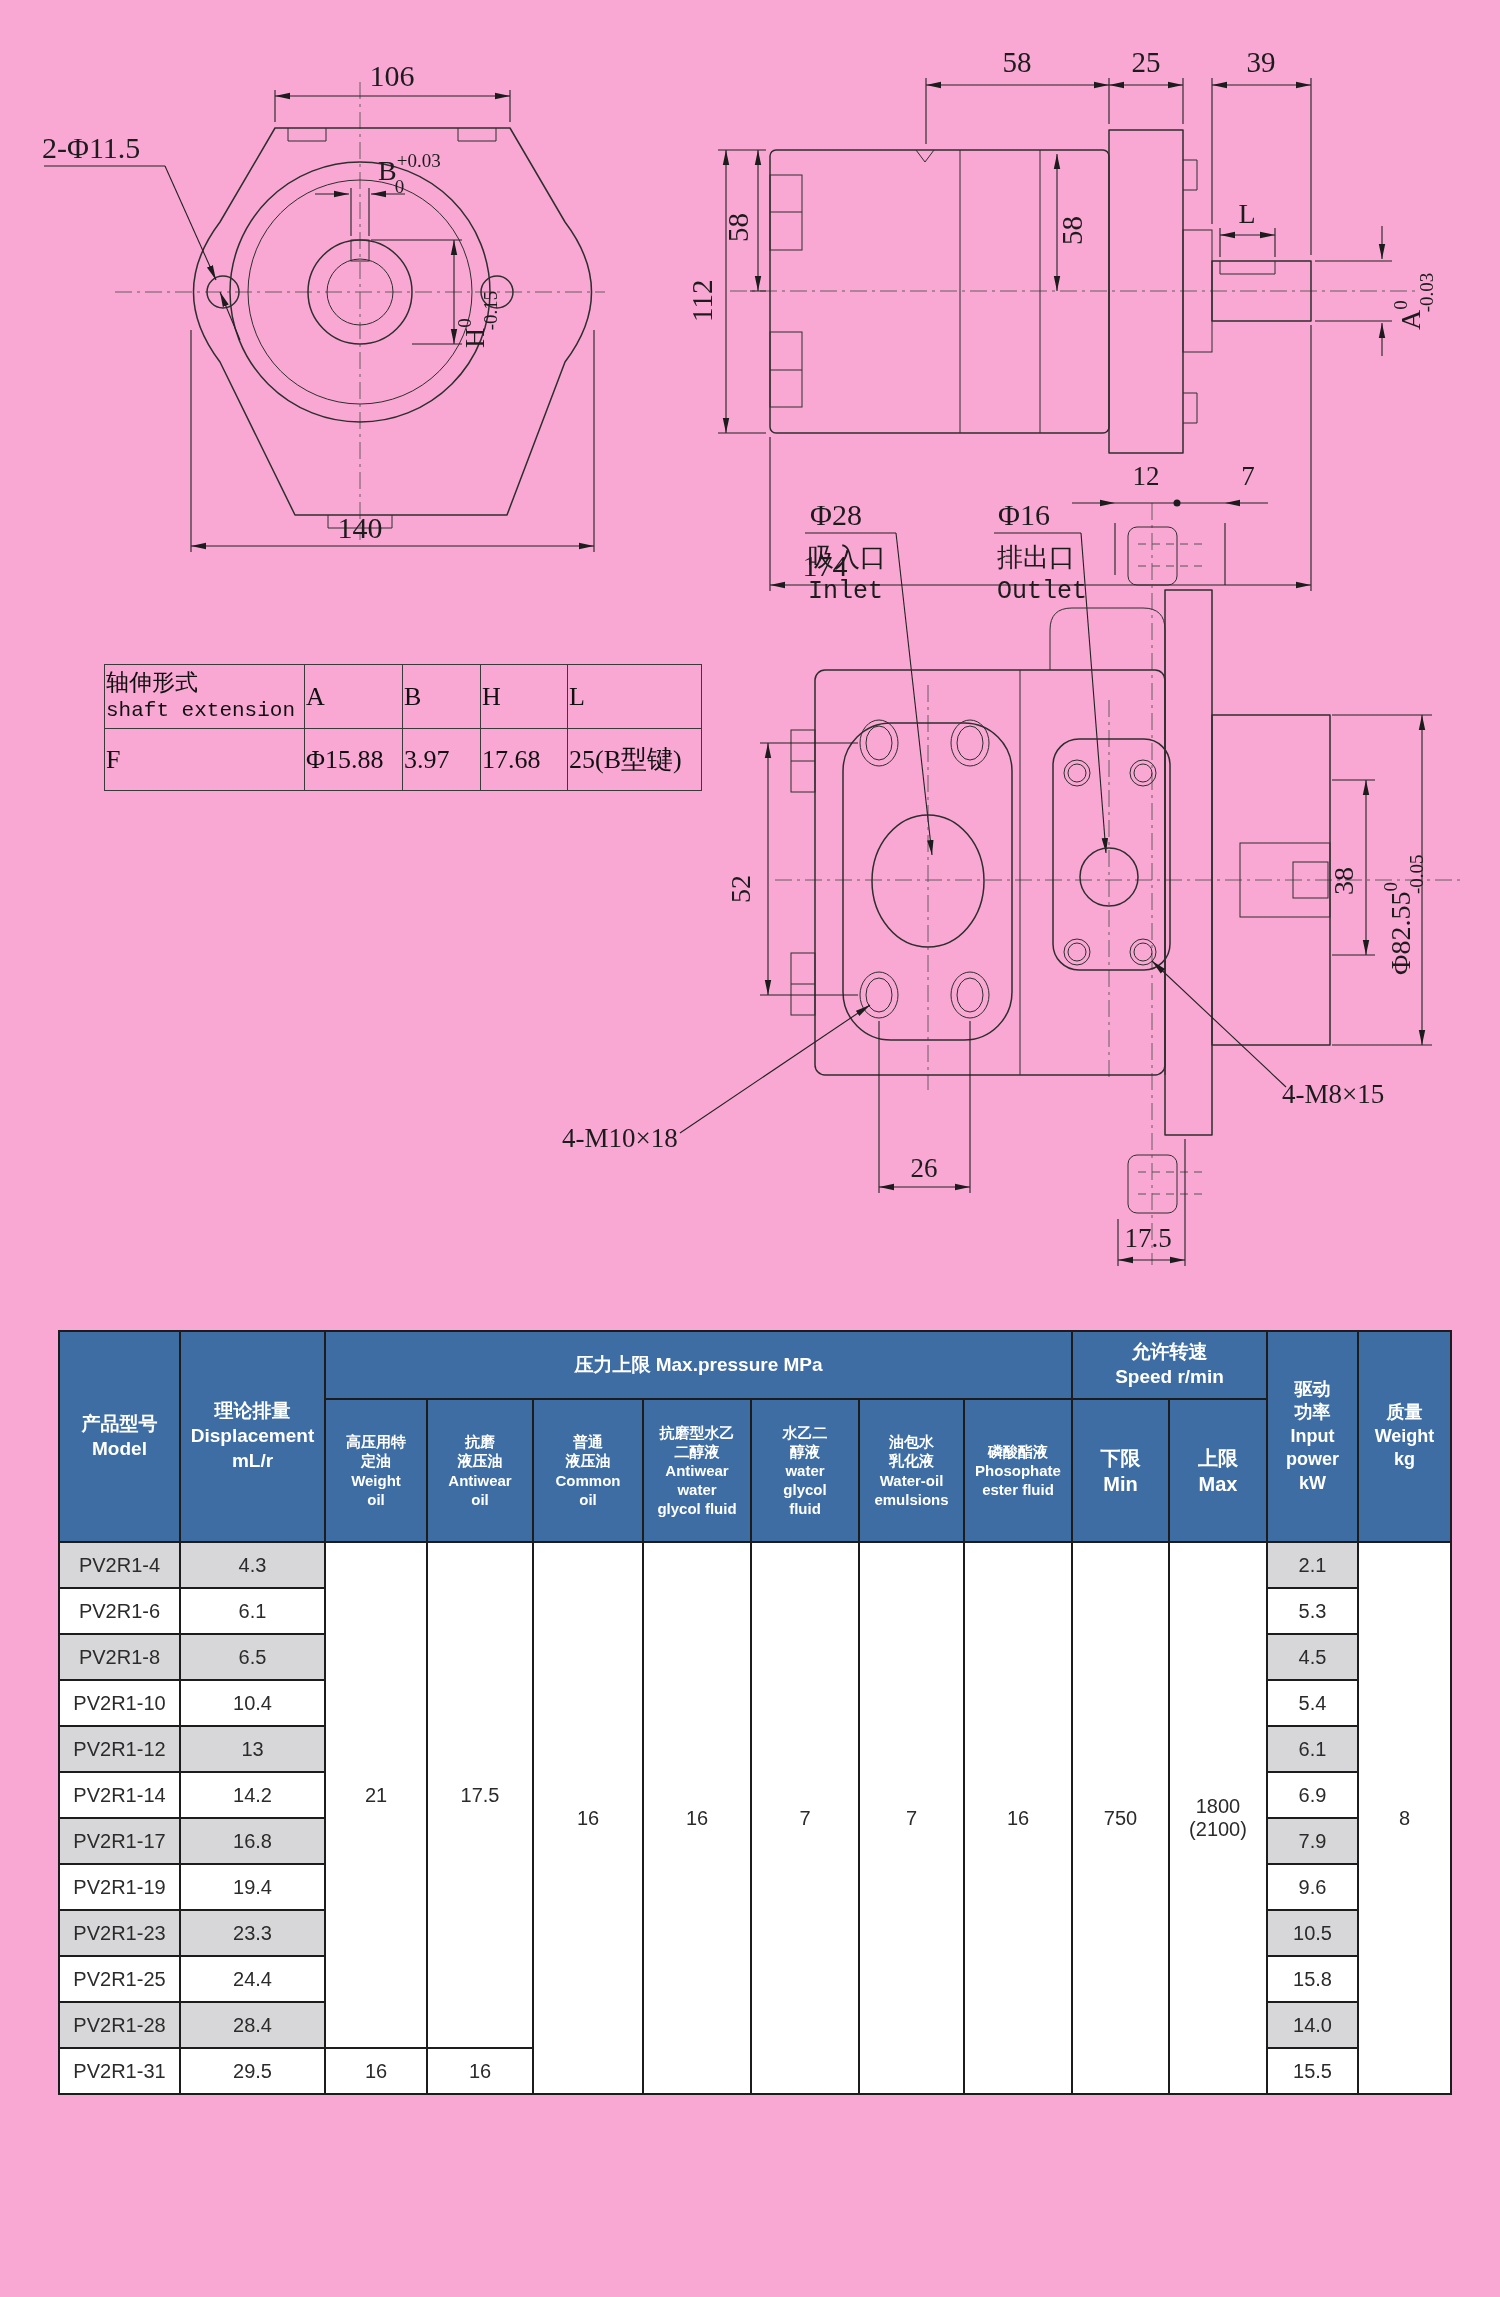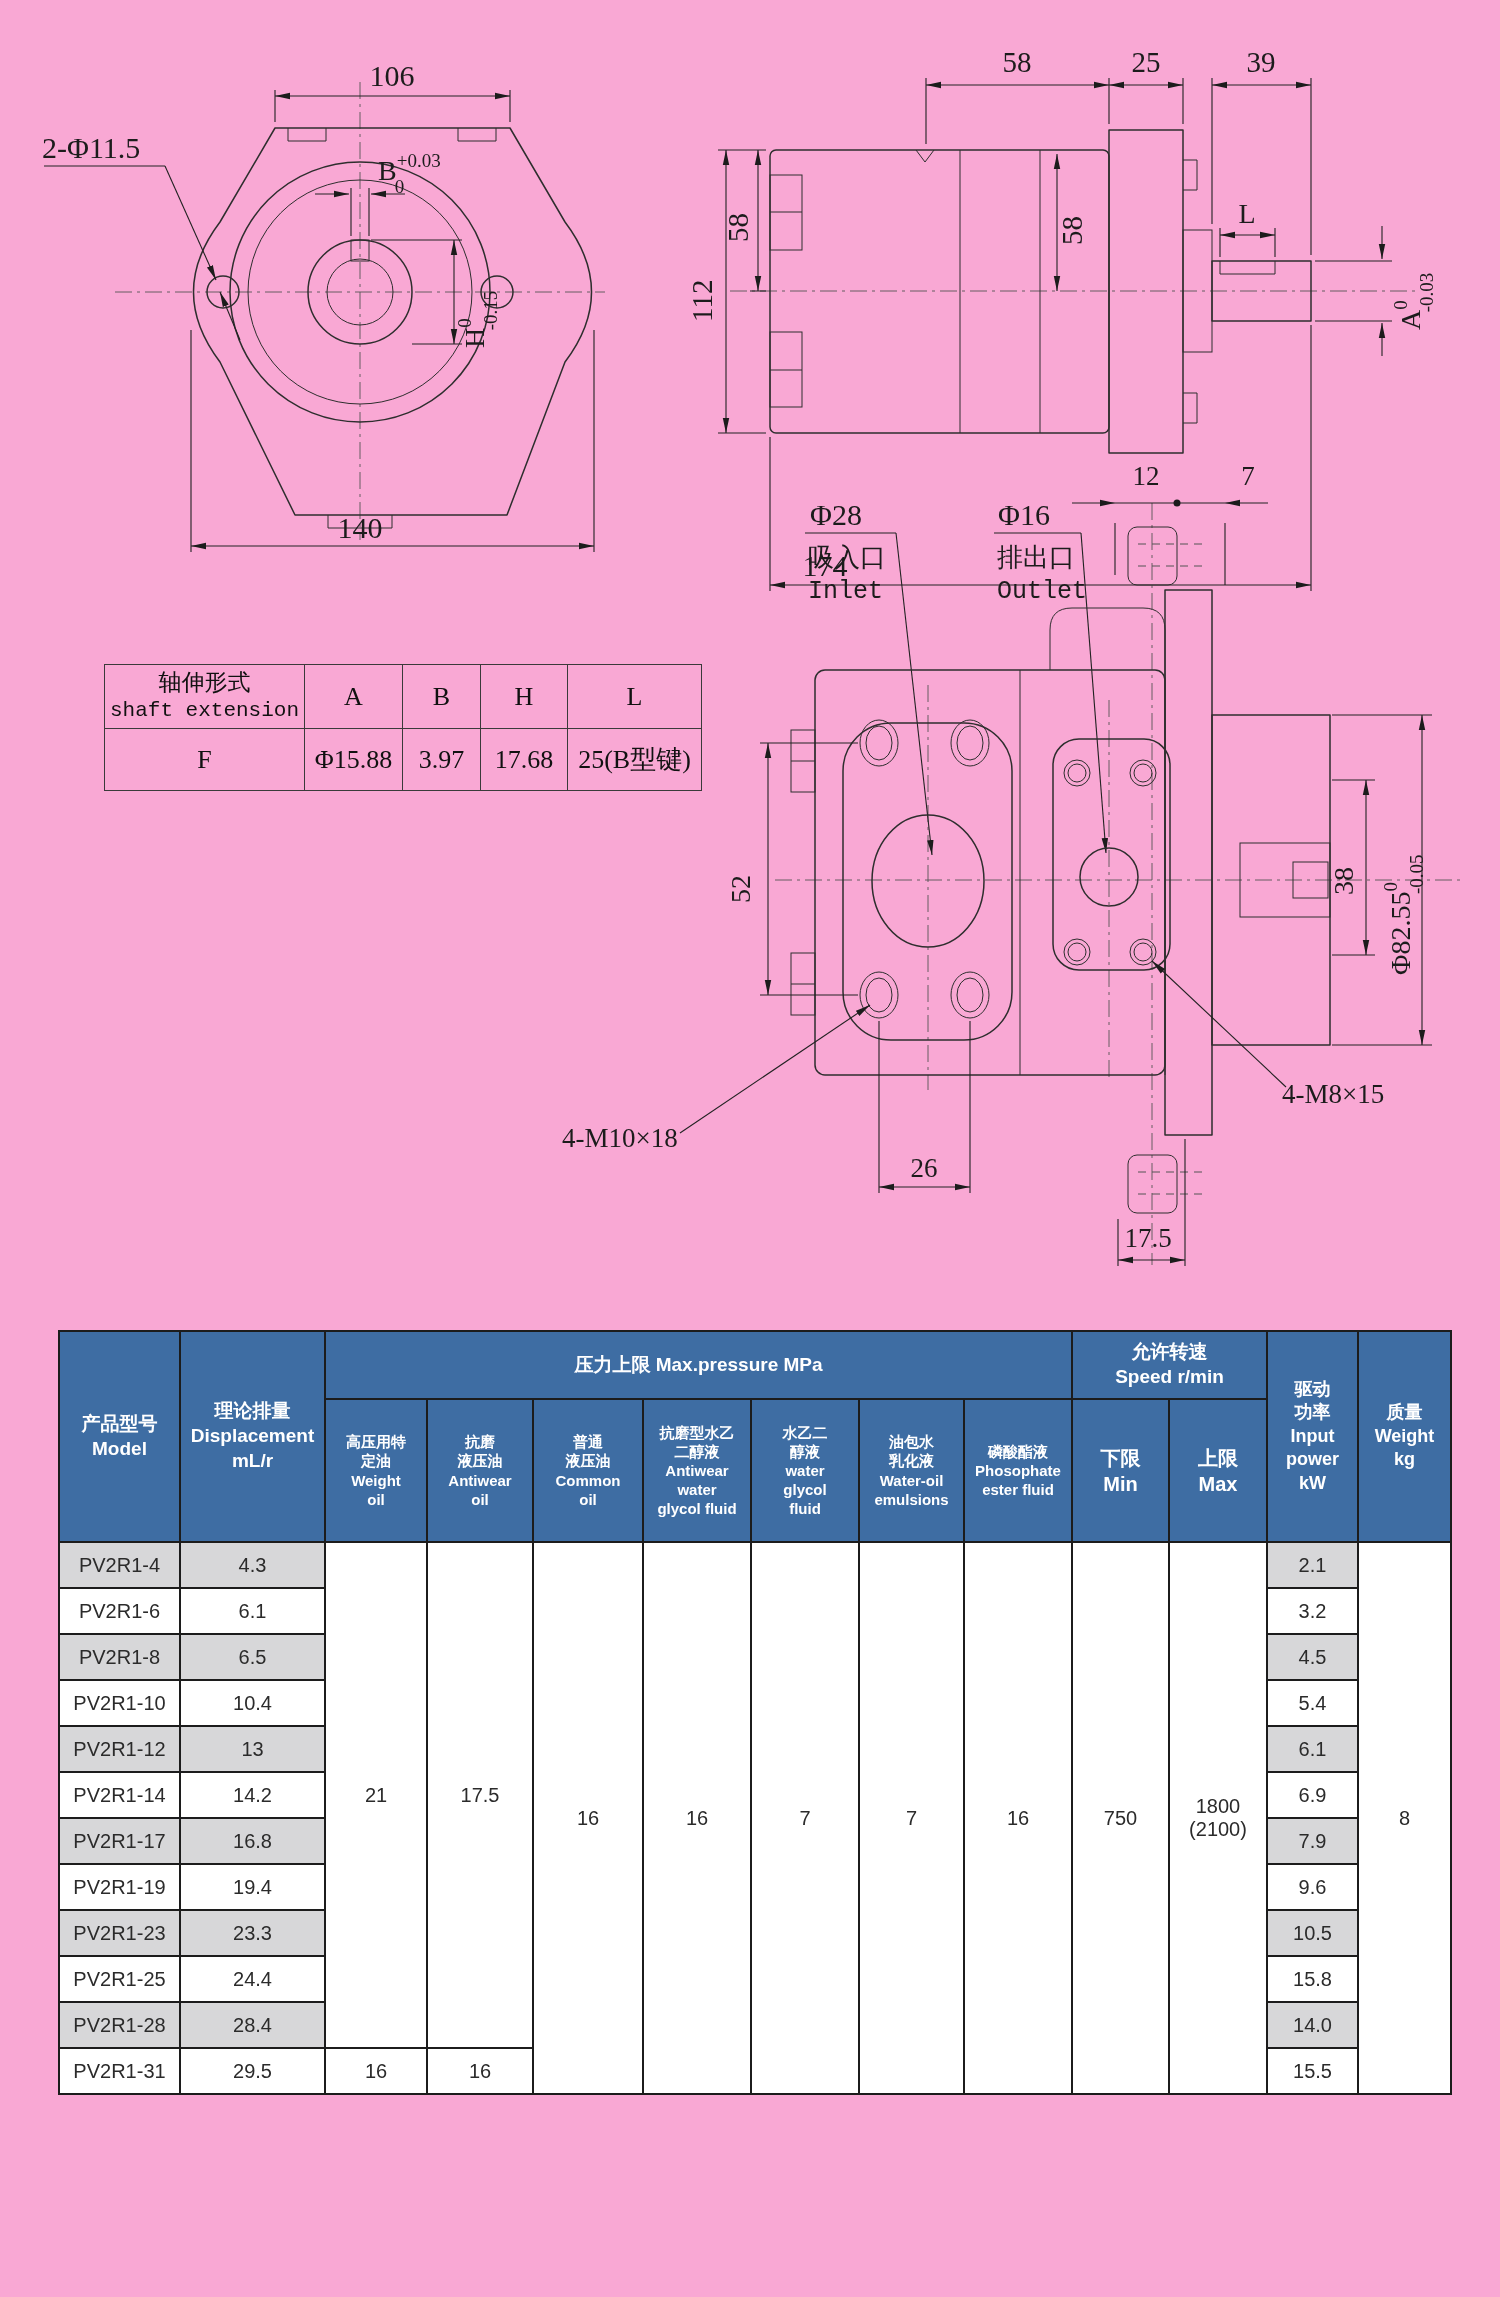--- a/index.html
+++ b/index.html
@@ -10,21 +10,21 @@
   svg .mono{font-family:"Liberation Mono","DejaVu Sans Mono",monospace;}
   svg .ol{fill:none;stroke:#2e2e2e;stroke-width:1.5;stroke-linejoin:round;}
   svg .thin{fill:none;stroke:#2e2e2e;stroke-width:1;}
   svg .dim{fill:none;stroke:#222;stroke-width:1.1;}
   svg .cl{fill:none;stroke:#555;stroke-width:0.9;stroke-dasharray:17 5 3 5;}
   svg .hid{fill:none;stroke:#555;stroke-width:1;stroke-dasharray:8 6;}
 
   
   .shaft-tbl{border-collapse:collapse;table-layout:fixed;
              font-family:"Liberation Serif","DejaVu Serif",serif;}
-  .shaft-tbl td{border:1.5px solid #3a3a3a;text-align:center;vertical-align:middle;
+  .shaft-tbl td{border:1.5px solid #3a3a3a;text-align:left;vertical-align:middle;
                 white-space:pre-line;font-size:26px;color:#111;}
   .shaft-tbl .hdr{font-size:23px;line-height:1.15;}
   .shaft-tbl .en{font-family:"Liberation Mono","DejaVu Sans Mono",monospace;font-size:21px;}
 
   
   .spec{border-collapse:collapse;table-layout:fixed;width:1392px;}
   .spec th,.spec td{border:2px solid #1c1c1c;text-align:center;vertical-align:middle;
                     white-space:pre-line;padding:0;}
   .spec th{background:#3e6da3;color:#ffffff;font-weight:bold;line-height:1.3;}
   .spec .th-top{font-size:19px;height:66px;}
@@ -353,21 +353,21 @@
       <td rowspan="12">16</td>
       <td rowspan="12">750</td>
       <td rowspan="12">1800
 (2100)</td>
       <td class="rowcell">2.1</td>
       <td rowspan="12">8</td>
     </tr>
     <tr>
       <td class="rowcell">PV2R1-6</td>
       <td class="rowcell">6.1</td>
-      <td class="rowcell">3.2</td>
+      <td class="rowcell">5.3</td>
     </tr>
     <tr class="shaded">
       <td class="rowcell">PV2R1-8</td>
       <td class="rowcell">6.5</td>
       <td class="rowcell">4.5</td>
     </tr>
     <tr>
       <td class="rowcell">PV2R1-10</td>
       <td class="rowcell">10.4</td>
       <td class="rowcell">5.4</td>

